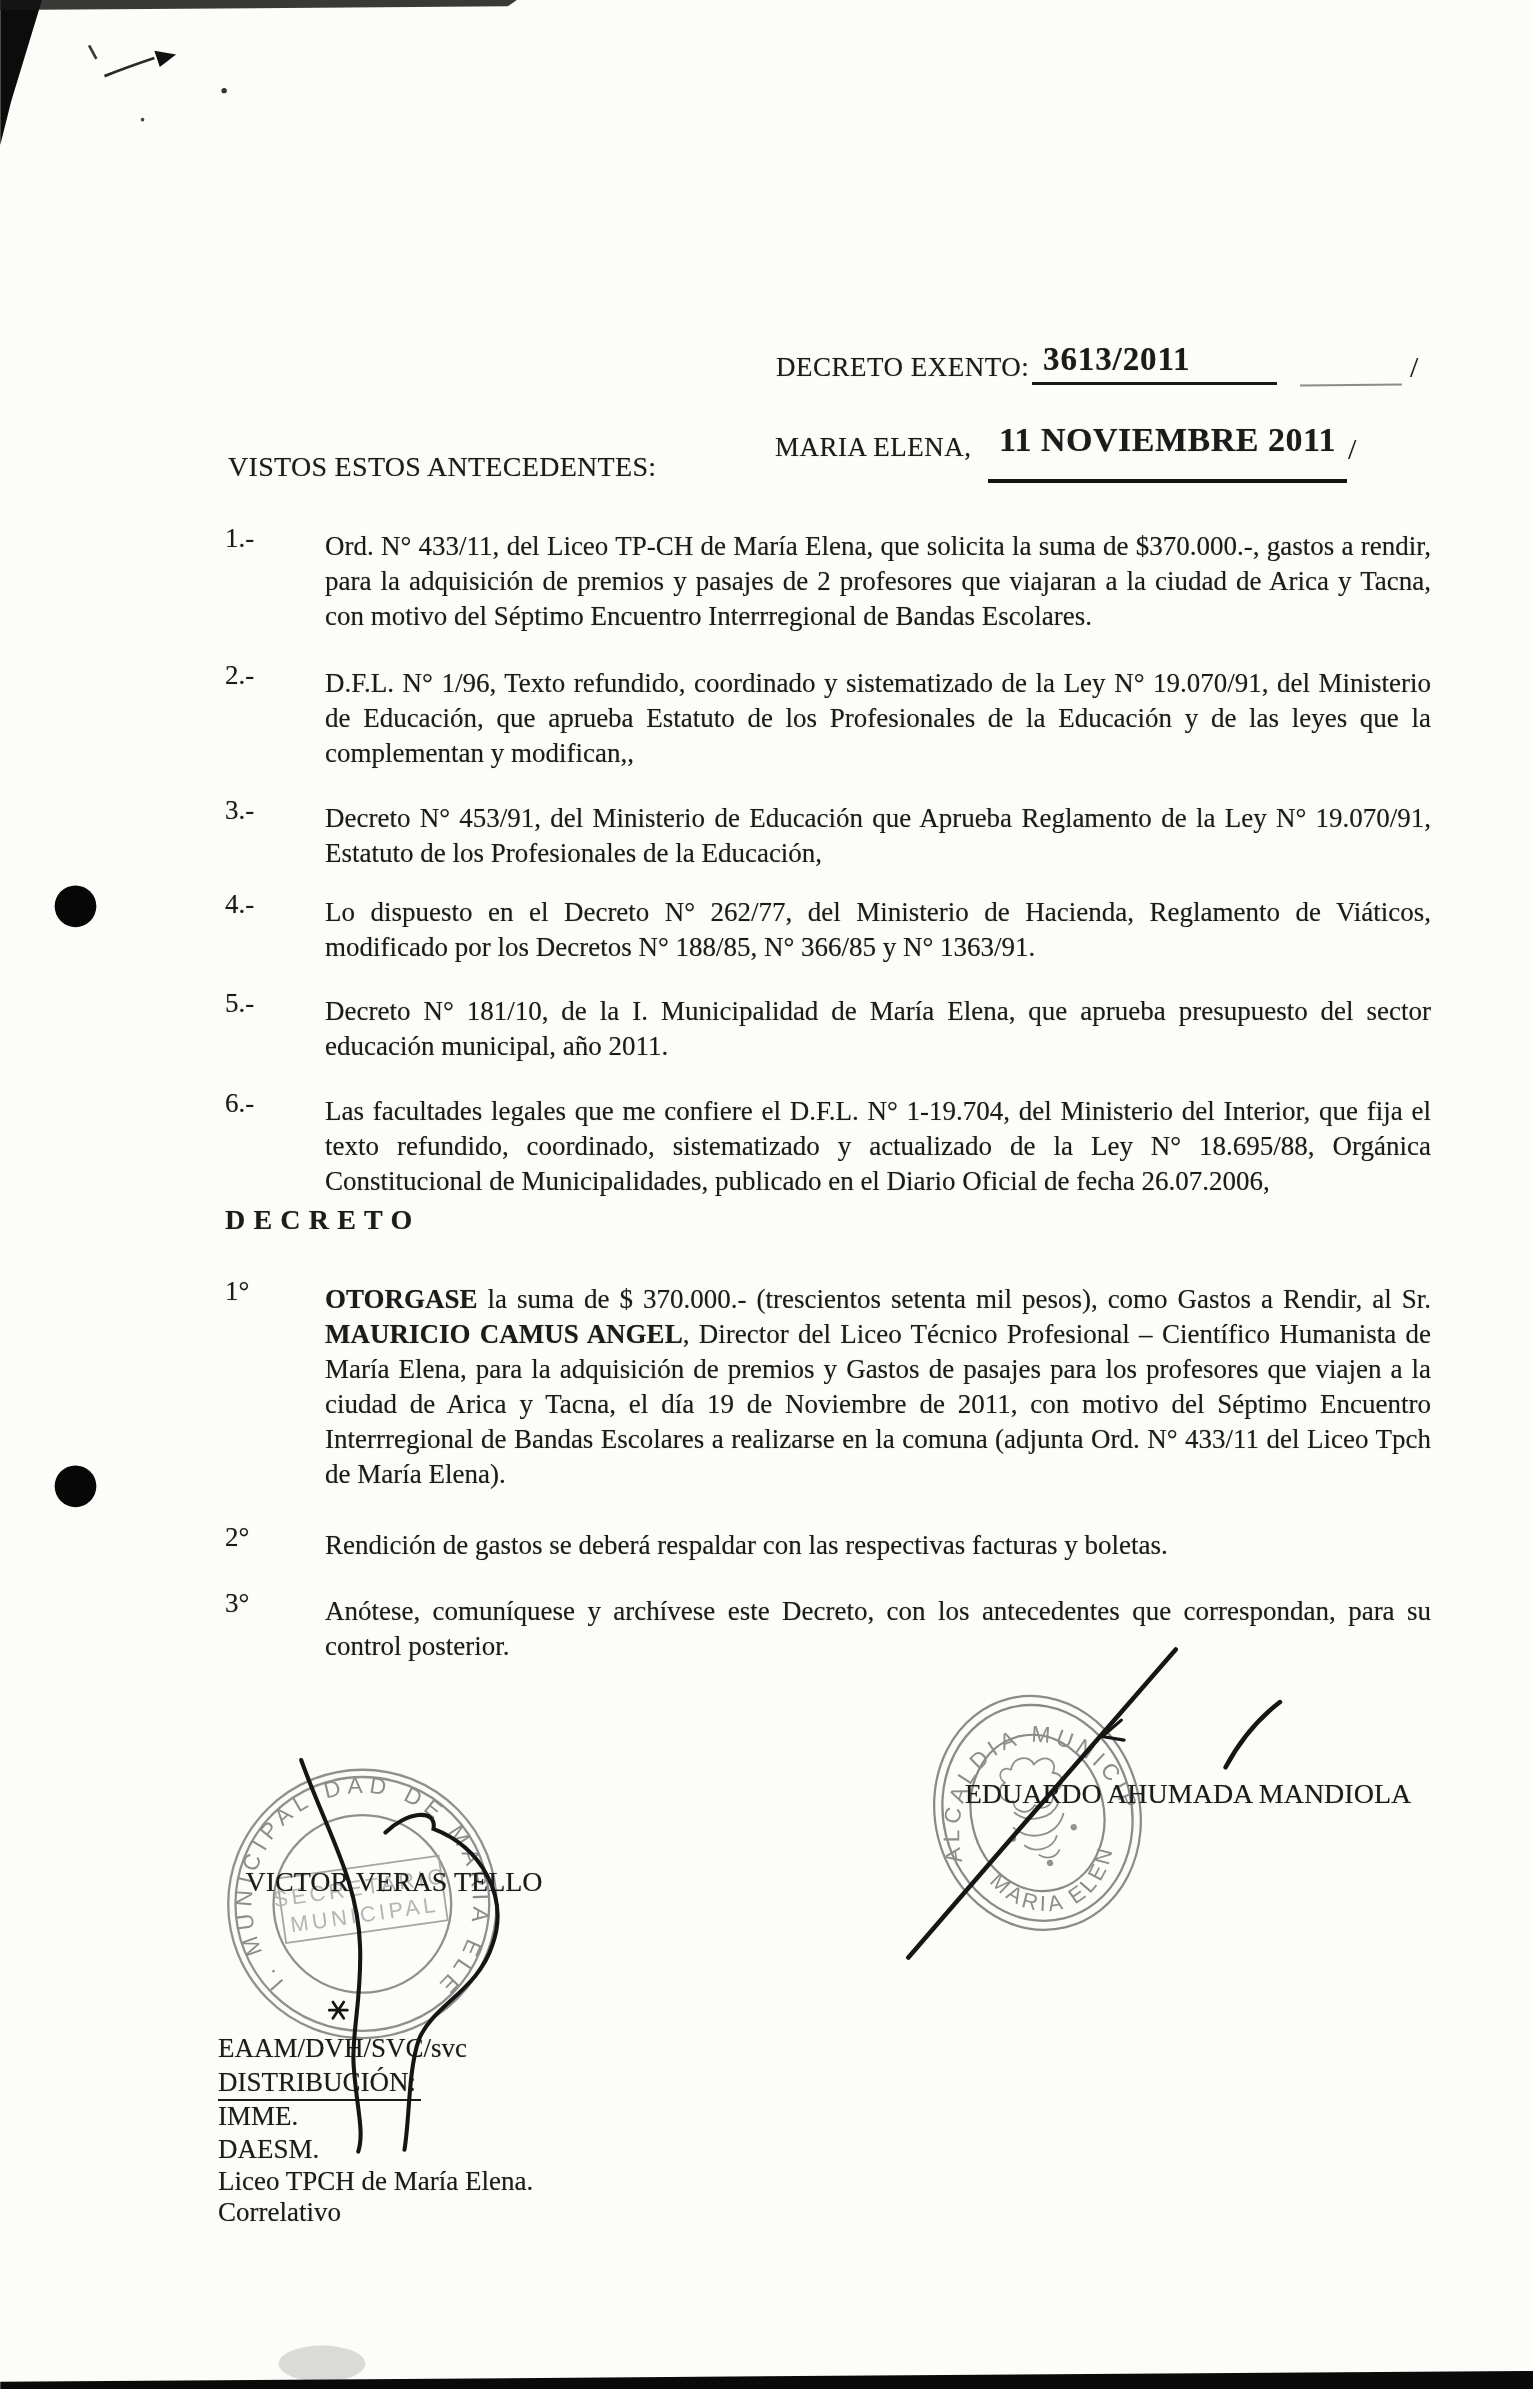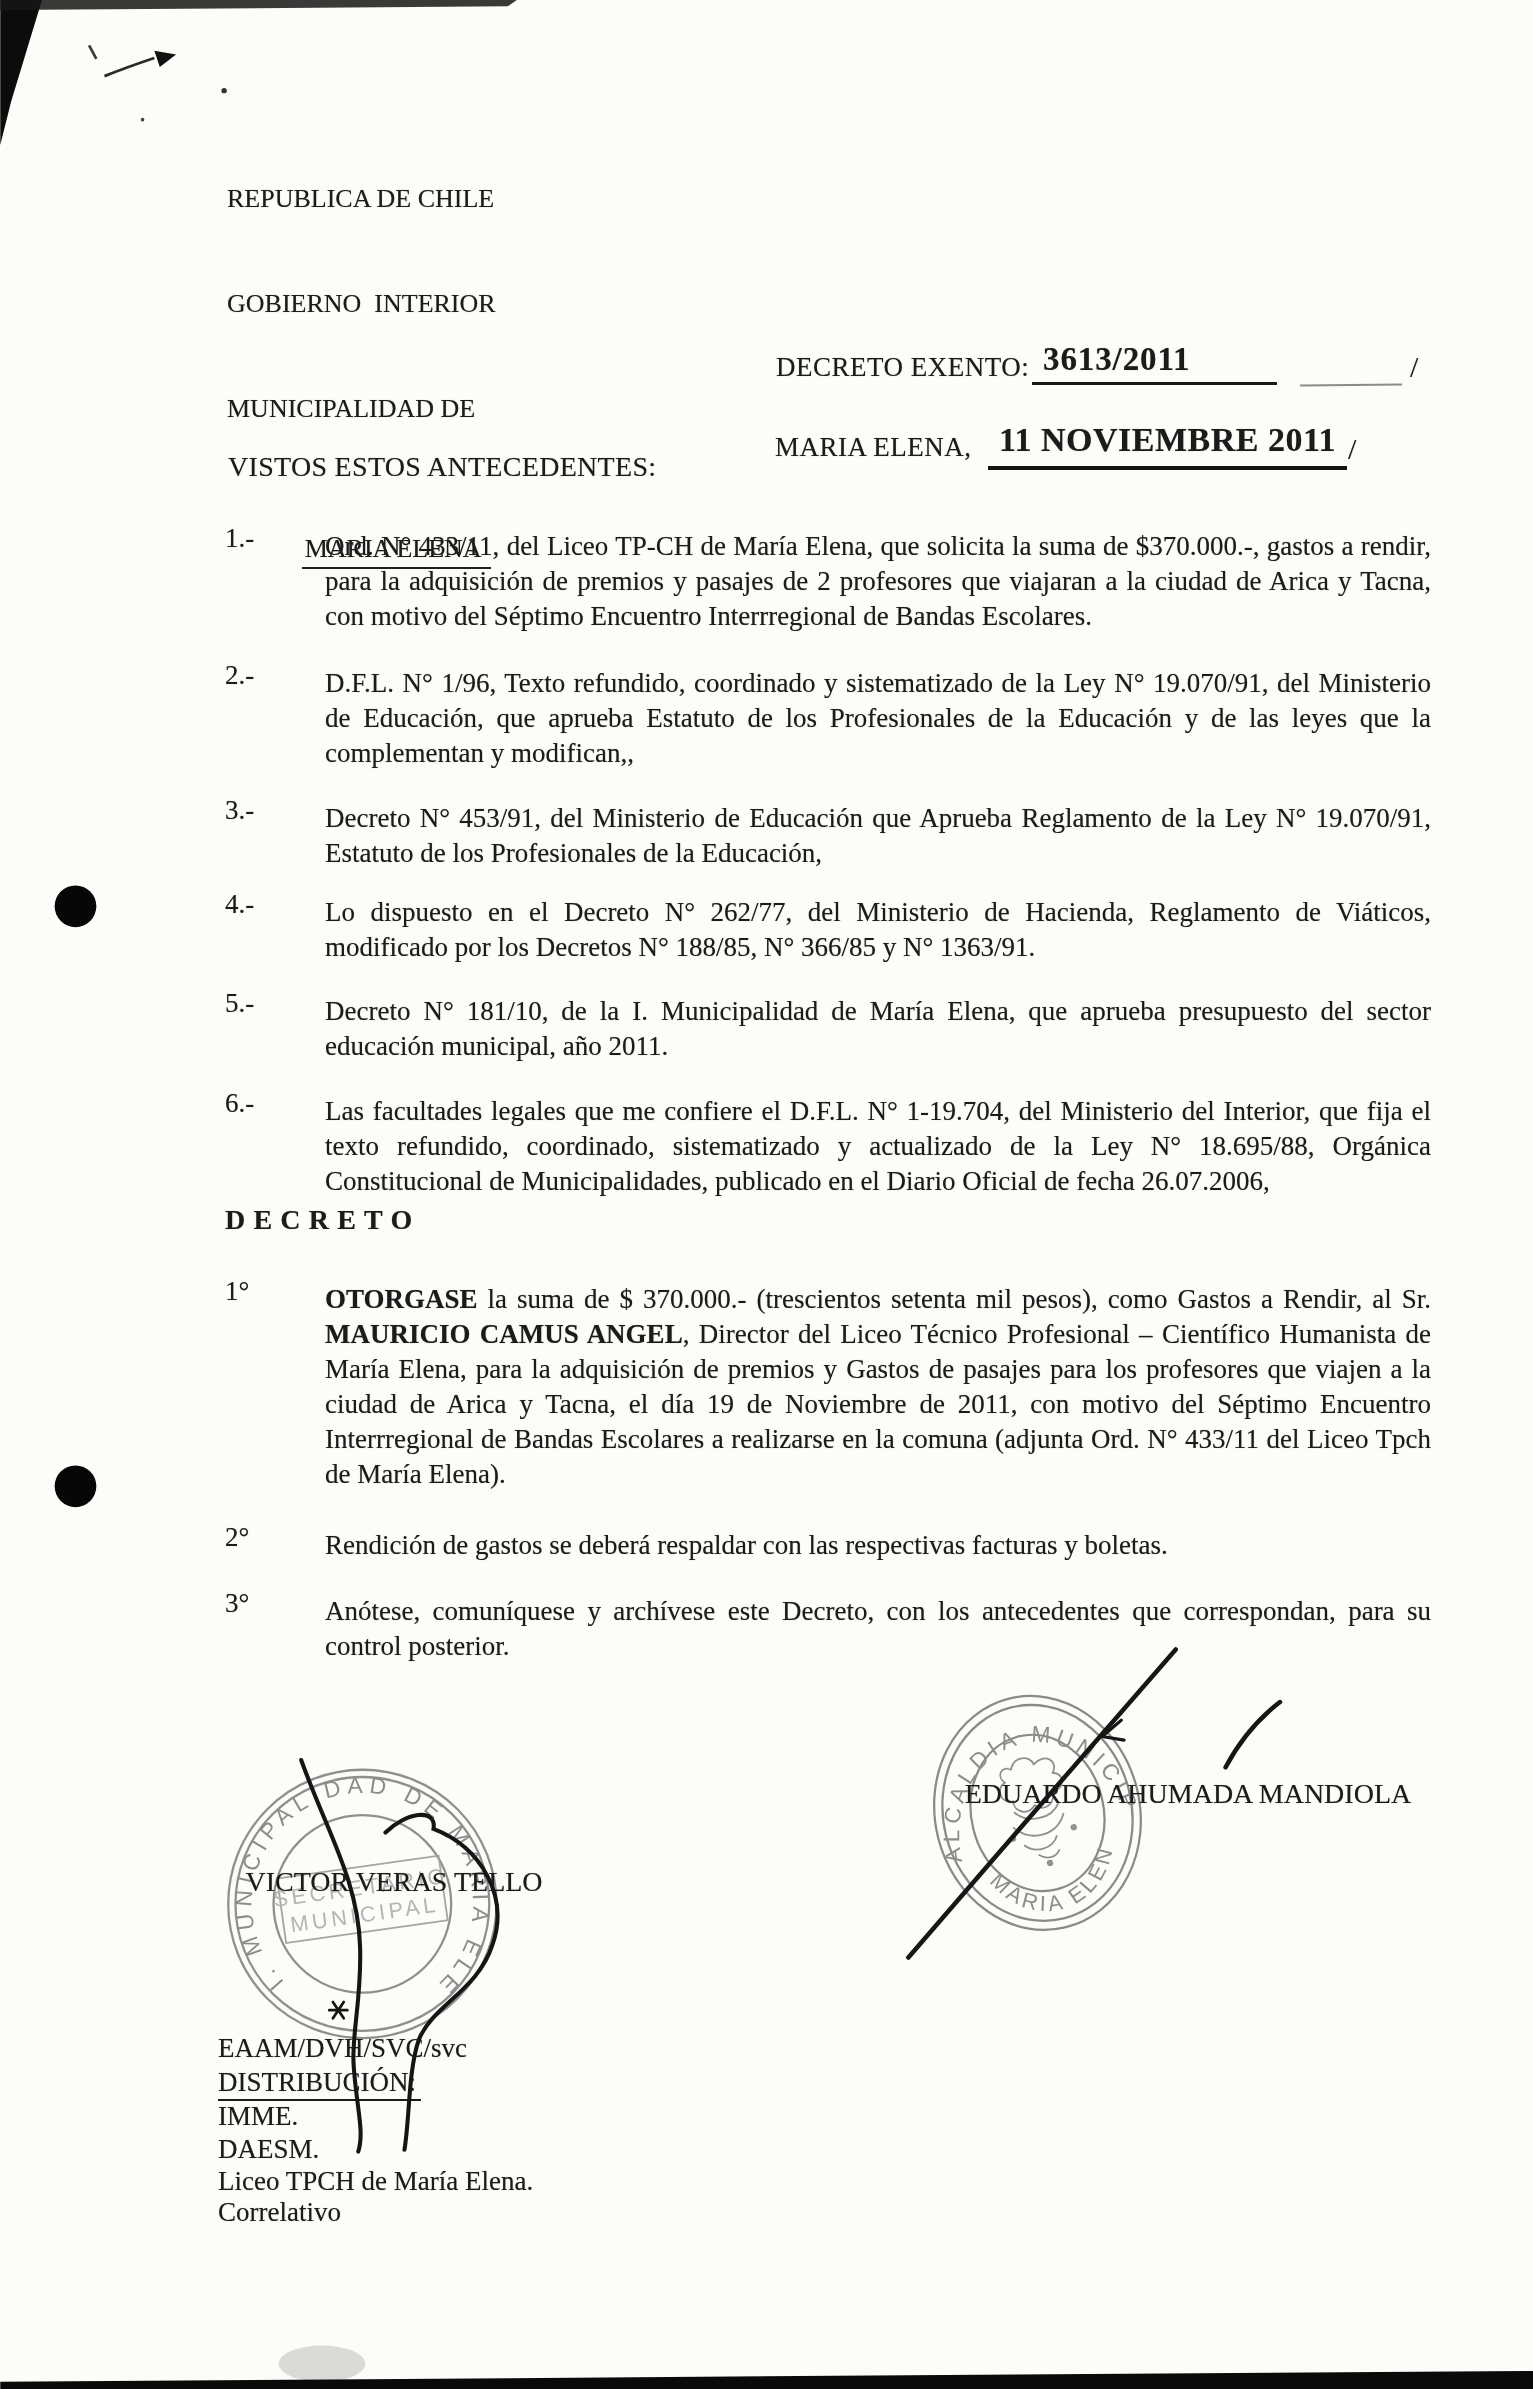--- a/index.html
+++ b/index.html
@@ -18,21 +18,21 @@
   .lh4-wrap{margin-left:36px;}
   .lh-underline{border-bottom:2.3px solid #202020;padding:0 9px 0.9px 2.7px;display:inline-block;}
 
   .decree-label{left:755px;top:352px;font-size:27px;letter-spacing:0.5px;margin-left:21px;}
   .decree-number{left:1032px;top:341px;font-size:33px;font-weight:bold;letter-spacing:0.9px;
     border-bottom:3.6px solid #181818;padding:0 87px 3.6px 11px;}
   .decree-ext-line{left:1300px;top:384px;width:102px;height:0;border-top:2.7px solid rgba(45,45,45,.55);transform:rotate(-.6deg);}
   .slash1{left:1410px;top:350px;font-size:30px;}
 
   .place-label{left:775px;top:432px;font-size:27px;letter-spacing:0.5px;}
-  .date-wrap{left:988px;top:421px;width:359px;border-bottom:4.5px solid #141414;text-align:center;padding-bottom:7px;}
+  .date-wrap{left:988px;top:421px;width:359px;border-bottom:4.5px solid #141414;text-align:center;padding-bottom:20px;}
   .date-text{font-size:34px;font-weight:bold;letter-spacing:0.5px;}
   .slash2{left:1348px;top:432px;font-size:30px;}
 
   .vistos{left:228px;top:451px;font-size:28px;letter-spacing:0.3px;}
 
   .item{left:317px;width:1122px;font-size:27px;line-height:35px;text-align:justify;}
   .item .n{position:absolute;left:-92px;top:0;text-align:left;}
   .item p{margin:8px;}
   .b{font-weight:bold;}
 
@@ -92,28 +92,20 @@
         <path d="M135,214 c16,22 46,20 58,-2"></path>
         <path d="M142,236 c10,12 30,12 38,-2"></path>
         <path d="M155,250 c8,8 18,8 24,0"></path>
         <circle cx="132" cy="226" r="2.5" fill="#999"></circle>
         <circle cx="200" cy="230" r="2.5" fill="#999"></circle>
         <circle cx="165" cy="262" r="2.5" fill="#999"></circle>
       </g>
     </g>
   </svg>
 
-  <div class="t letterhead scan">
-    <div>REPUBLICA DE CHILE</div>
-    <div>GOBIERNO  INTERIOR</div>
-    <div>MUNICIPALIDAD DE</div>
-    <div class="lh4-wrap">
-      <span class="lh-underline">MARIA ELENA</span>
-    </div>
-  </div>
 
   <div class="t decree-label scan">DECRETO EXENTO:</div>
   <div class="t decree-number scan">3613/2011</div>
   <div class="t decree-ext-line"></div>
   <div class="t slash1 scan">/</div>
 
   <div class="t place-label scan">MARIA ELENA,</div>
   <div class="t date-wrap">
     <span class="date-text scan">11 NOVIEMBRE 2011</span>
   </div>

